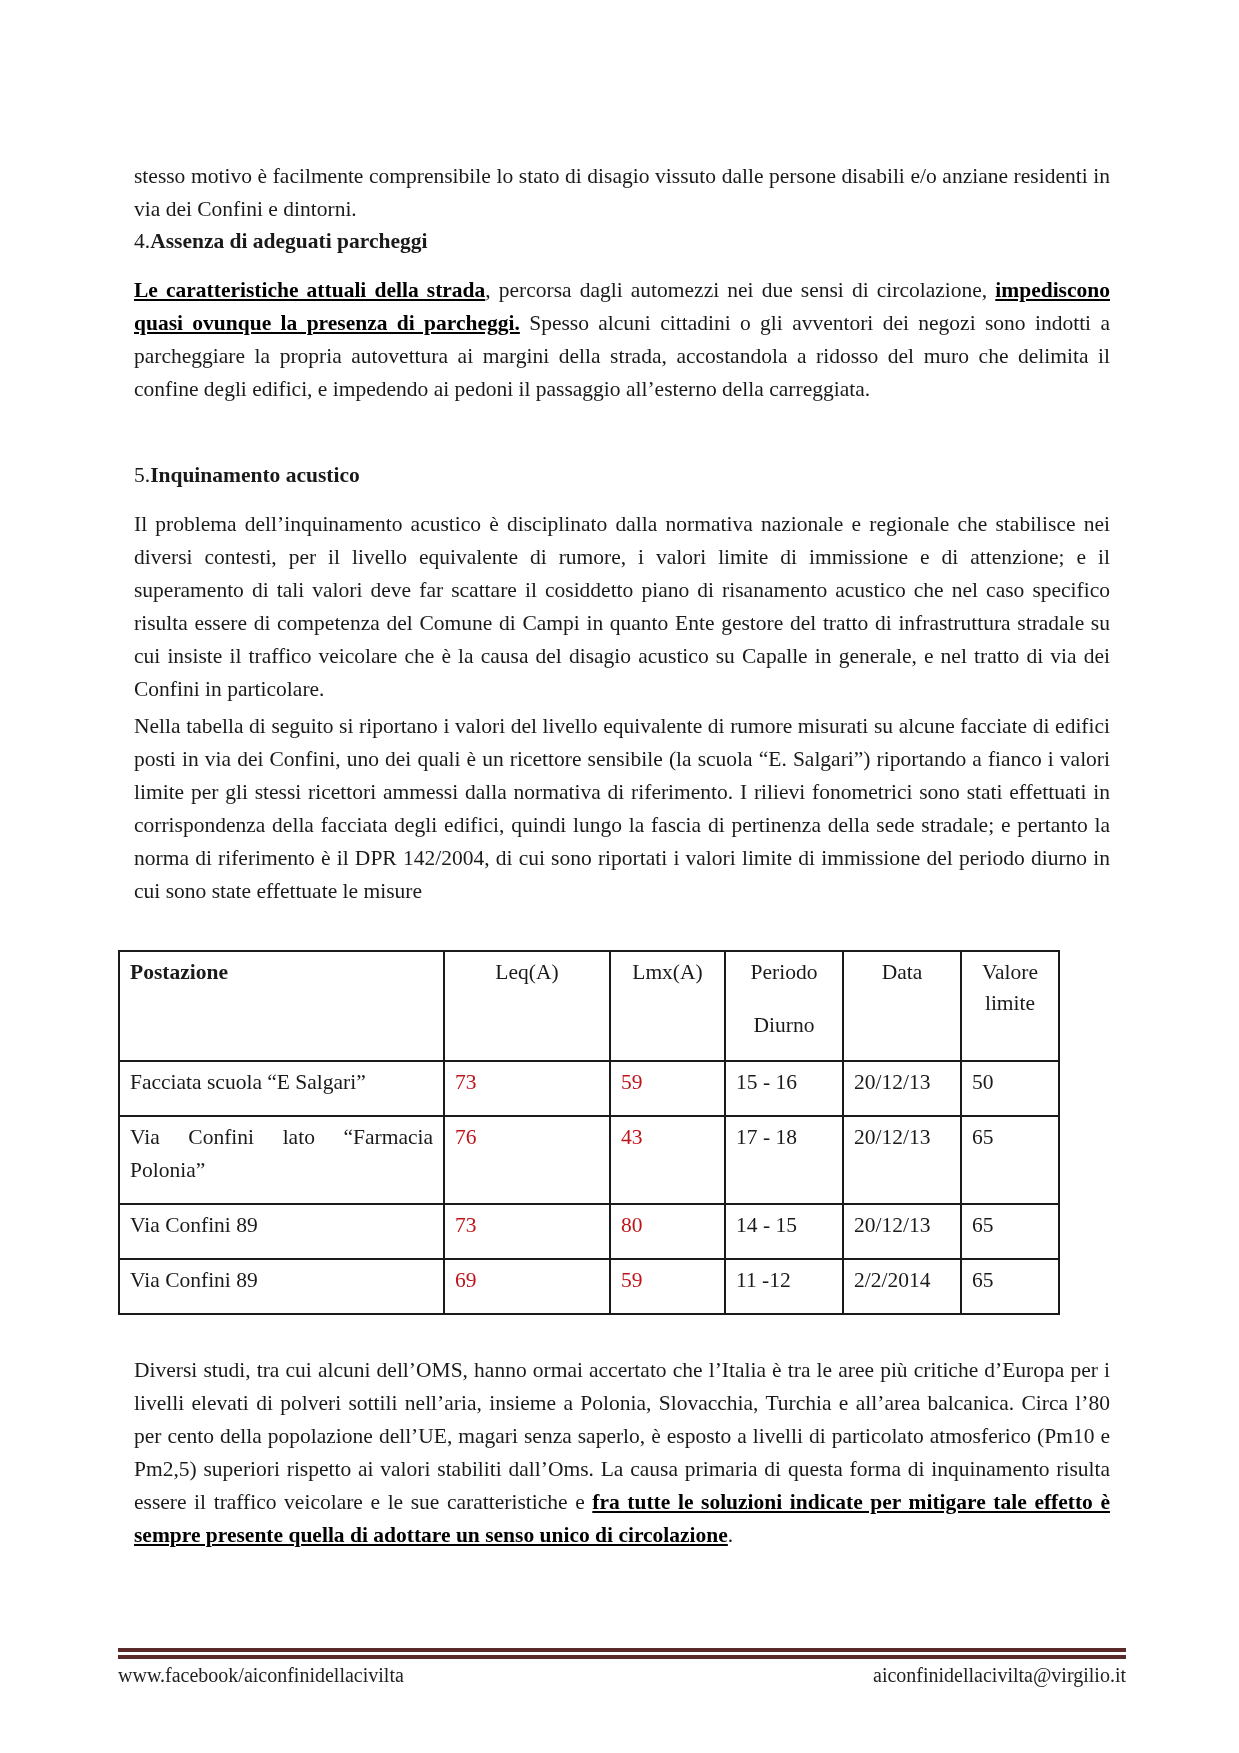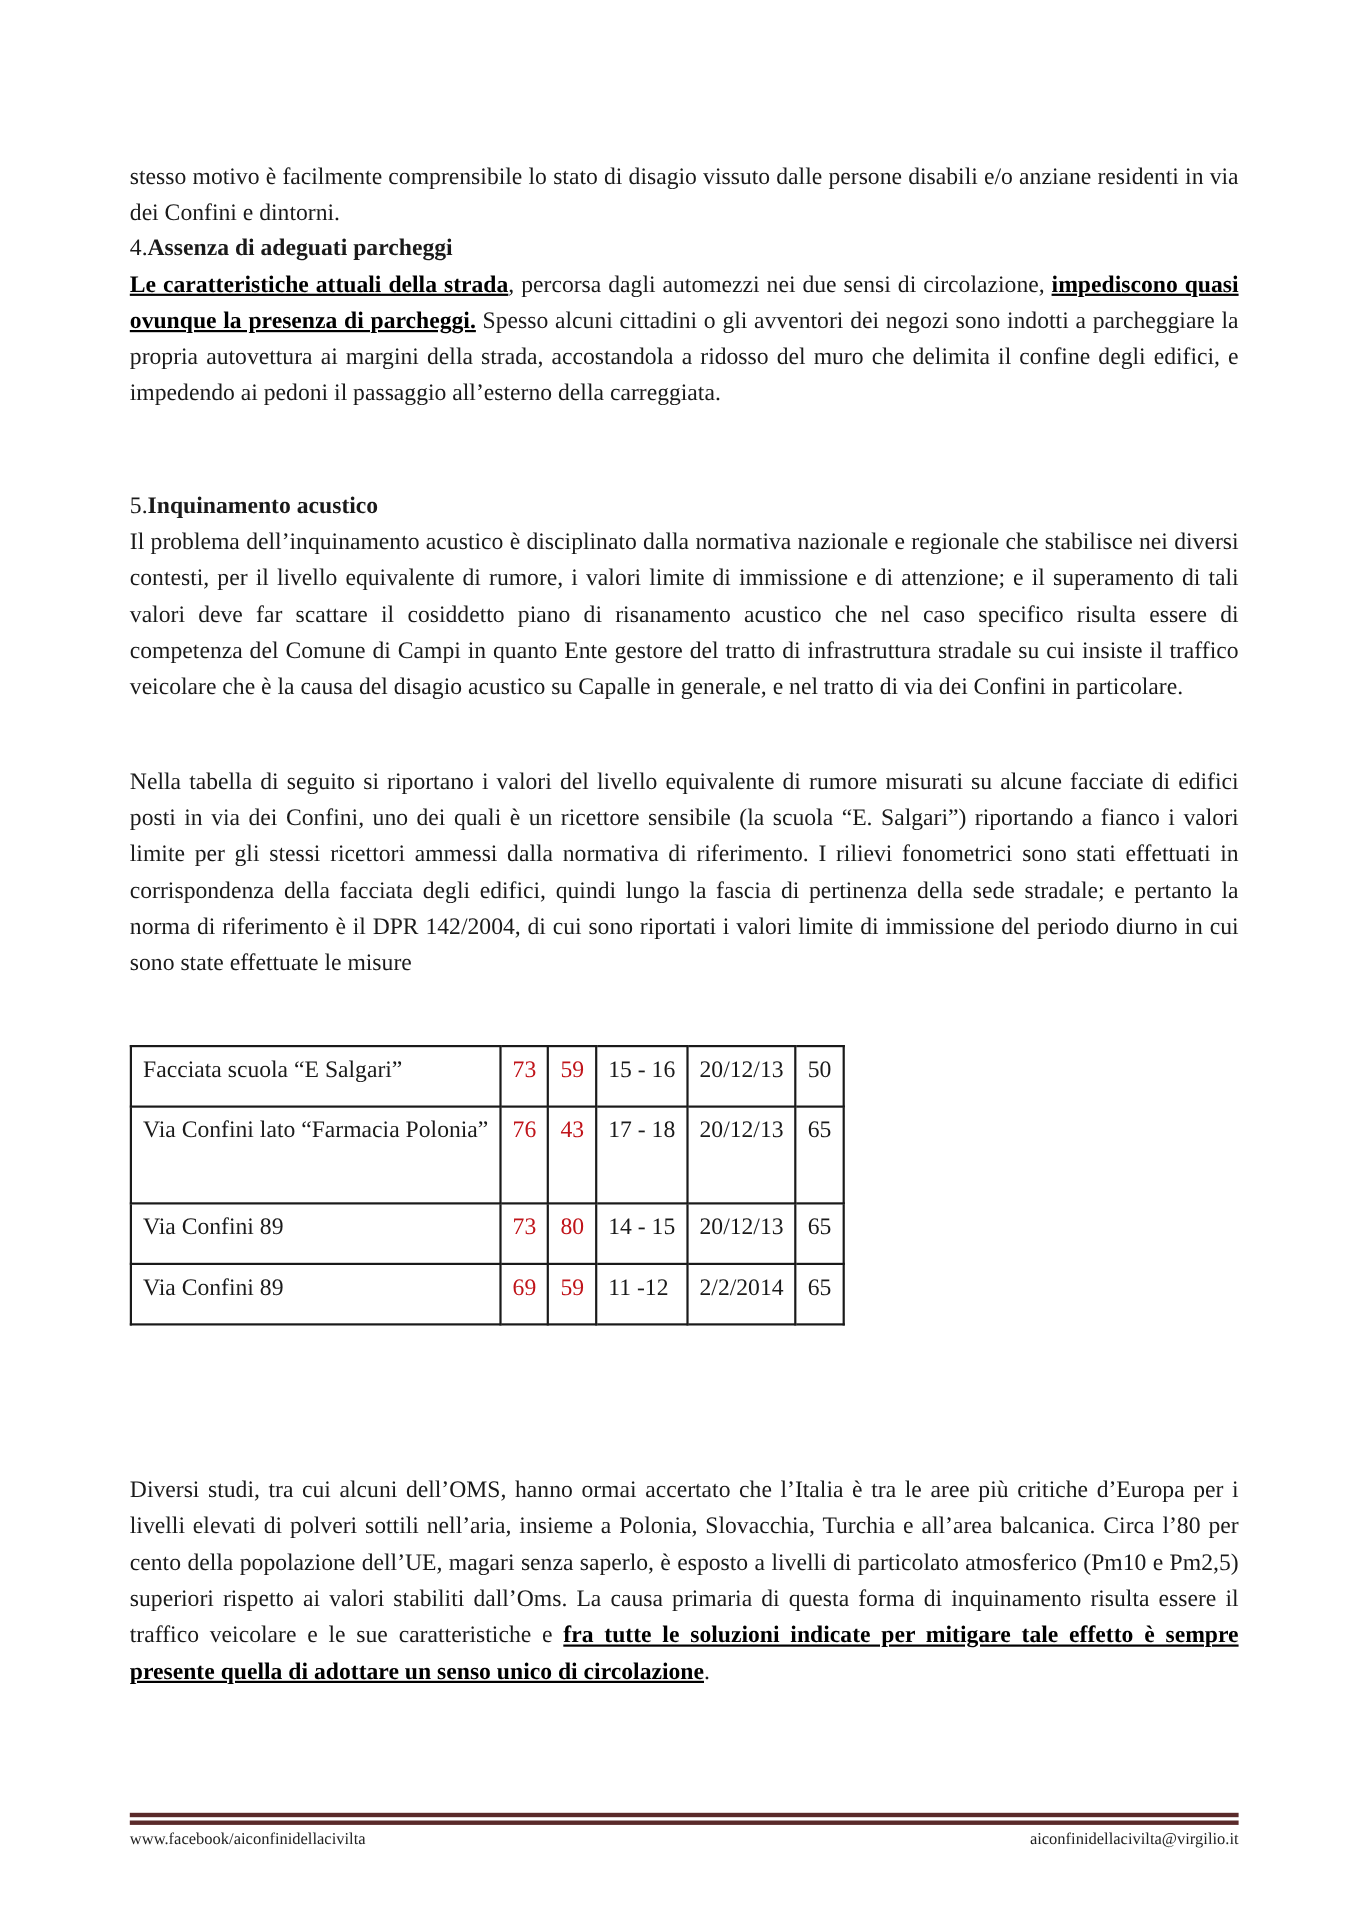--- a/index.html
+++ b/index.html
@@ -1,34 +1,34 @@
 <!DOCTYPE html>
 <html><head>
 <meta charset="utf-8">
 <style>
   html, body { margin: 0; padding: 0; background: #ffffff; }
   body { width: 1239px; height: 1753px; position: relative; overflow: hidden;
          font-family: "Liberation Serif", "DejaVu Serif", serif; color: #1a1a1a; }
   .page { position: absolute; left: 0; top: 0; width: 1239px; height: 1753px; }
   .block { position: absolute; left: 118px; width: 1008px; font-size: 21.5px; line-height: 33px;
            text-align: justify; }
-  .block p { margin: 0; }
+  .block p { margin: 16px; }
   .red { color: #000000; font-weight: bold; text-decoration: underline; }
   .heading { font-weight: bold; }
   .num { font-weight: normal; }
   .ul { }
   table.data { position: absolute; left: 118px; top: 950px; border-collapse: collapse;
                font-size: 21.5px; line-height: 33px; }
   table.data td, table.data th { border: 2px solid #1a1a1a; vertical-align: top; padding: 4px 10px; }
   table.data th { font-weight: normal; text-align: center; }
   table.data th.first { text-align: left; font-weight: bold; }
   table.data td.c { text-align: left; }
   table.data td.val { color: #c0141a; }
   .footer-rule { position: absolute; left: 118px; width: 1008px; height: 4px; background: #5a2a2a; }
-  .footer-left, .footer-right { position: absolute; top: 1664px; font-size: 15px; color: #222; }
+  .footer-left, .footer-right { position: absolute; top: 1664px; font-size: 20px; color: #222; }
   .footer-left { left: 118px; }
   .footer-right { right: 113px; }
 </style>
 </head>
 <body>
 
 <div class="page">
 
   <div class="block" style="top:144px;">
     <p>stesso motivo è facilmente comprensibile lo stato di  disagio vissuto dalle persone disabili e/o anziane residenti in via dei Confini e dintorni.</p>
@@ -47,20 +47,34 @@
     </p>
     <p>Il problema dell’inquinamento acustico è disciplinato dalla normativa nazionale e regionale che stabilisce nei diversi contesti, per il livello equivalente di rumore, i valori limite di immissione  e di attenzione; e il superamento di tali valori deve far scattare il cosiddetto piano di risanamento acustico che nel caso specifico risulta essere di competenza del Comune di Campi in quanto Ente gestore del tratto di infrastruttura stradale su cui insiste il traffico veicolare che è la causa del disagio acustico su Capalle in generale, e nel tratto di via dei Confini in particolare.</p>
   </div>
 
   <div class="block" style="top:694px;">
     <p>Nella tabella di seguito si riportano i valori del livello equivalente di rumore misurati su alcune facciate di edifici posti in via dei Confini,  uno dei quali è un ricettore sensibile (la scuola “E. Salgari”) riportando a fianco i valori limite per gli stessi ricettori ammessi dalla normativa di riferimento. I rilievi fonometrici sono stati effettuati in corrispondenza della facciata degli edifici, quindi lungo la fascia di pertinenza della sede stradale; e pertanto la norma di riferimento è il DPR 142/2004, di cui sono riportati i valori limite di immissione del periodo diurno in cui sono state effettuate le misure</p>
   </div>
 
   <table class="data">
     <tbody>
+        <tr style="height:110px;">
+      <th class="first" style="width:303px;">Postazione</th>
+      <th style="width:144px;">Leq(A)</th>
+      <th style="width:93px;">Lmx(A)</th>
+      <th style="width:96px;">
+        <div>Periodo</div>
+        <div style="margin-top:20px;">Diurno</div>
+      </th>
+      <th style="width:96px;">Data</th>
+      <th style="width:76px;">
+        <div>Valore</div>
+        <div style="margin-top:-2px;">limite</div>
+      </th>
+    </tr>
     <tr style="height:55px;">
       <td>Facciata scuola “E Salgari”</td>
       <td class="c val">73</td>
       <td class="c val">59</td>
       <td class="c">15 - 16</td>
       <td class="c">20/12/13</td>
       <td class="c">50</td>
     </tr>
     <tr style="height:88px;">
       <td style="text-align:justify;">Via Confini lato “Farmacia Polonia”</td>

